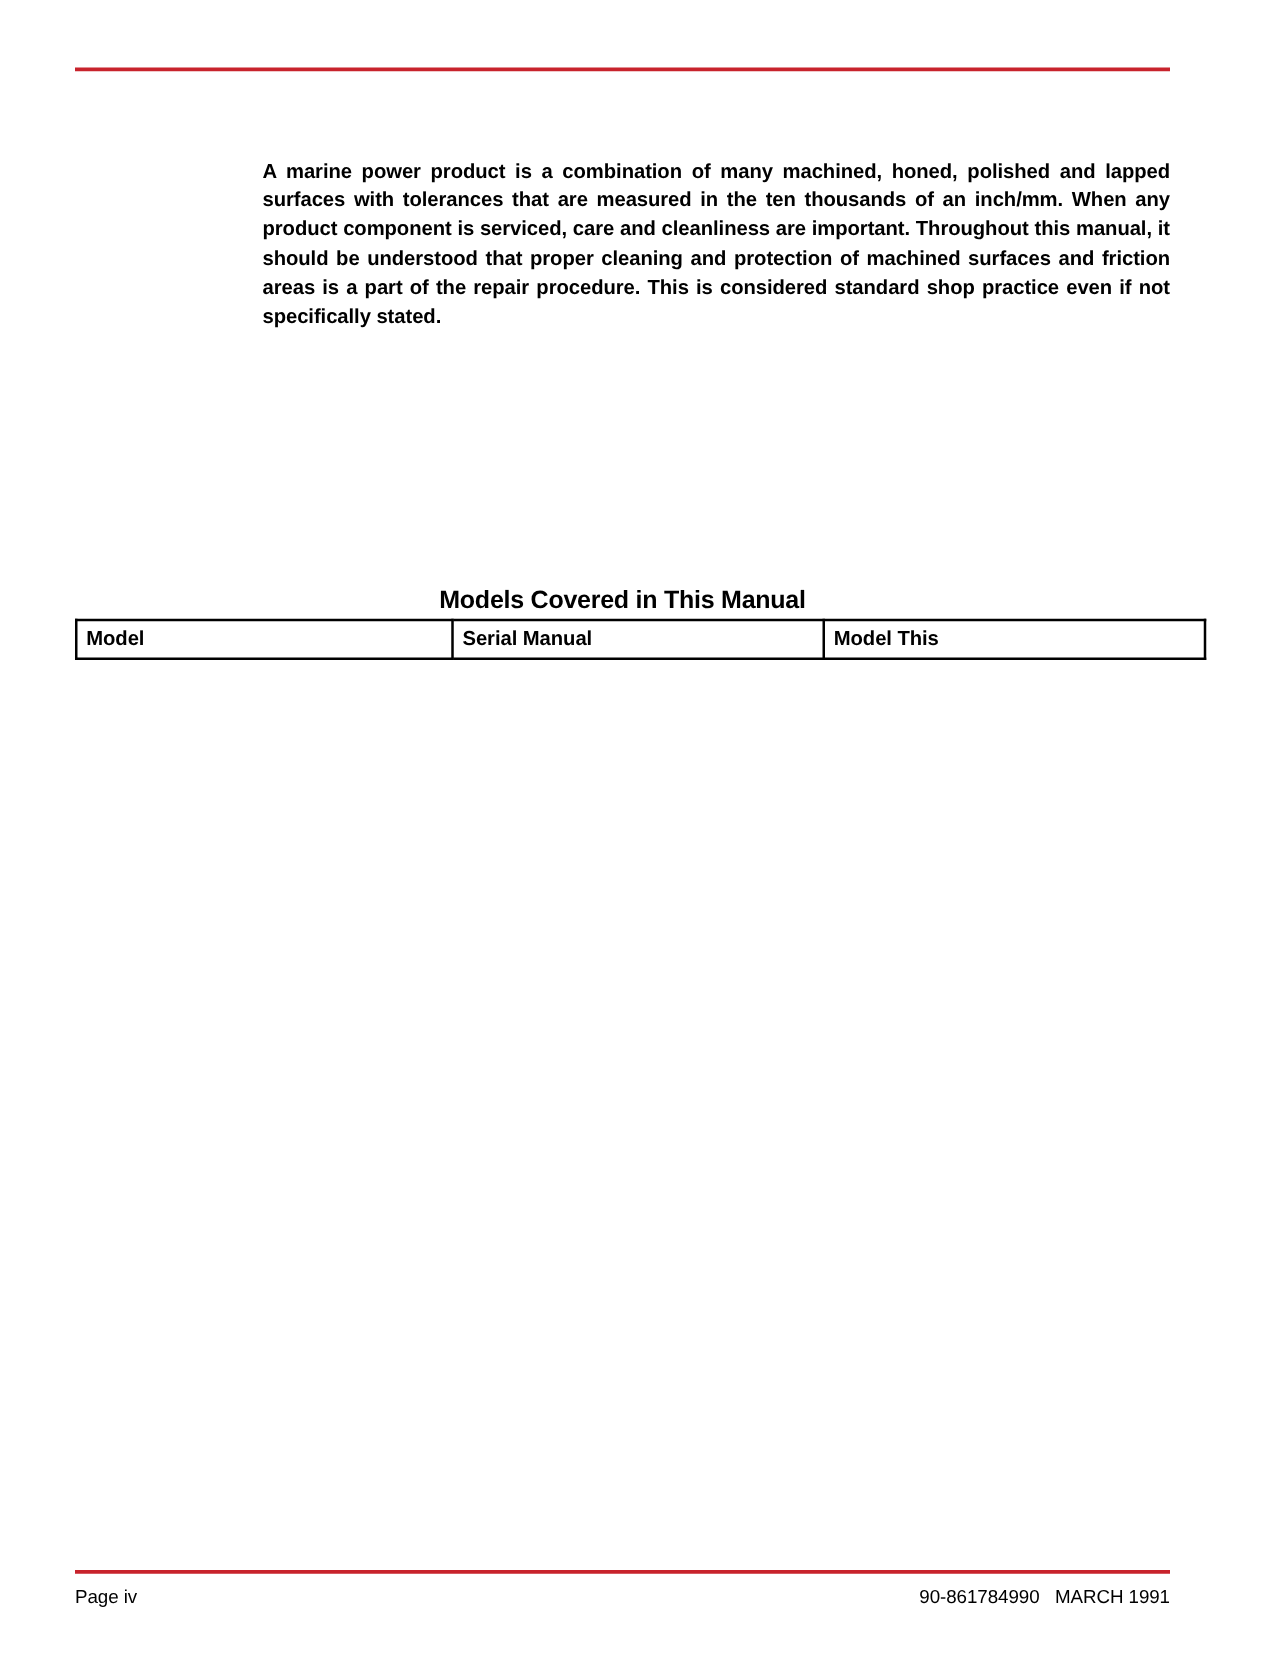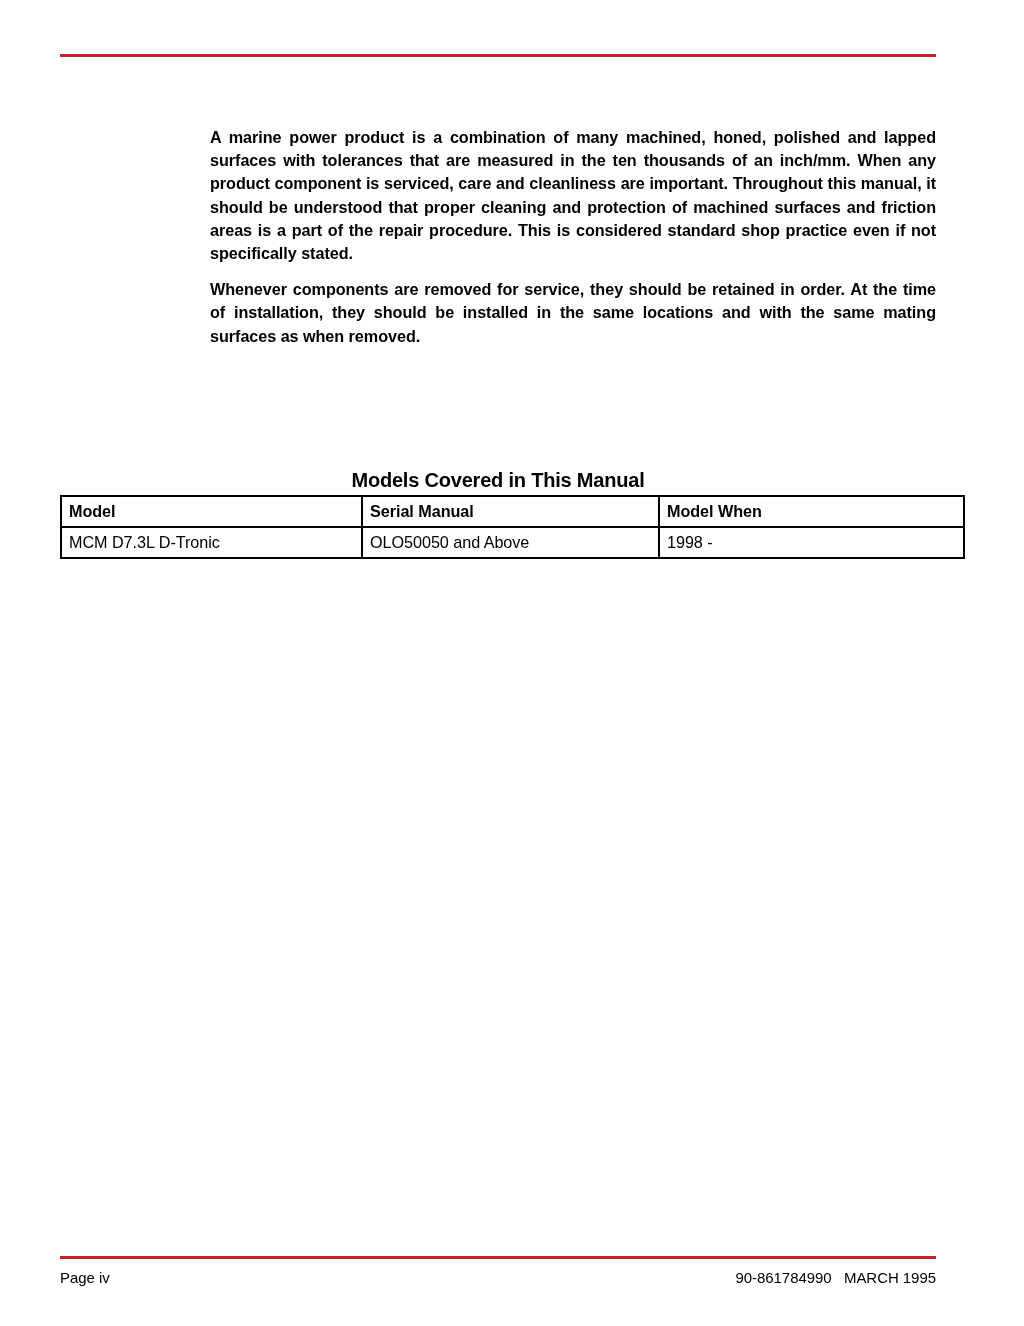--- a/index.html
+++ b/index.html
@@ -137,42 +137,36 @@
 </head>
 <body>
 
 <div class="page">
 
   <div class="rule rule-top" style="background: rgb(200, 35, 44);"></div>
 
 
   <div class="body-block">
     <p>A marine power product is a combination of many machined, honed, polished and lapped surfaces with tolerances that are measured in the ten thousands of an inch/mm. When any product component is serviced, care and cleanliness are important. Throughout this manual, it should be understood that proper cleaning and protection of machined surfaces and friction areas is a part of the repair procedure. This is considered standard shop practice even if not specifically stated.</p>
-    <p class="last-line-left">Whenever components are removed for service, they should be retained in order. At the time of installation, they should be installed in the same locations and with the same mating surfaces as when removed.</p>
   </div>
 
   <h2 class="models-heading">Models Covered in This Manual</h2>
 
   <table class="models-table">
     <thead>
       <tr>
         <th class="col-model">Model</th>
         <th class="col-serial">Serial Manual</th>
-        <th class="col-year">Model When</th>
+        <th class="col-year">Model This</th>
       </tr>
     </thead>
     <tbody>
-      <tr>
-        <td>MCM D7.3L D-Tronic</td>
-        <td>OLO50050 and Above</td>
-        <td>1998 -</td>
-      </tr>
     </tbody>
   </table>
 
   <div class="rule rule-bottom" style="background: rgb(200, 35, 44);"></div>
 
   <div class="footer">
     <span class="footer-left">Page iv</span>
-    <span class="footer-right">90-861784990   MARCH 1995</span>
+    <span class="footer-right">90-861784990   MARCH 1991</span>
   </div>
 
 </div>
 
 </body></html>

